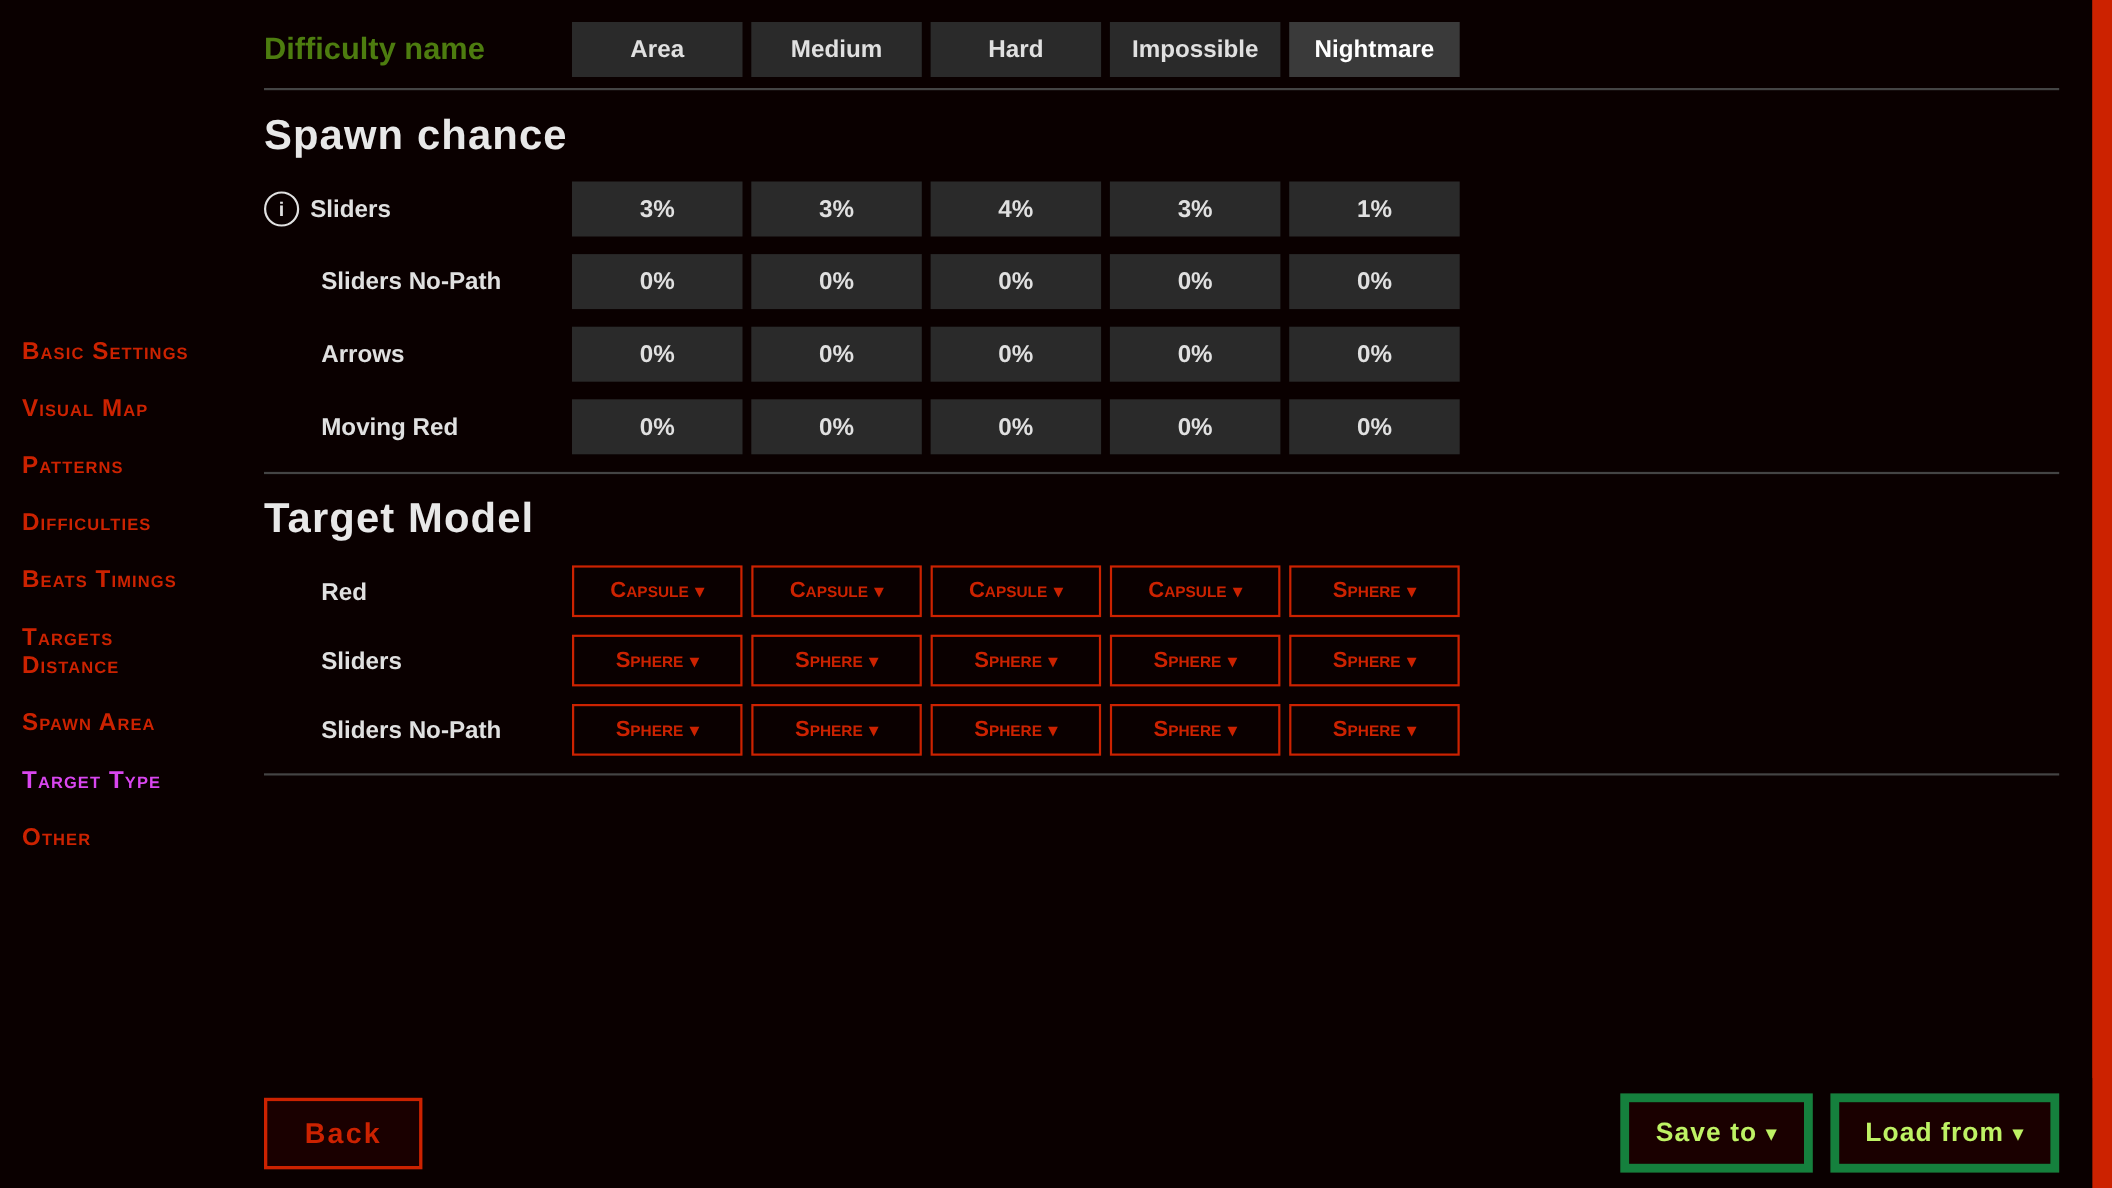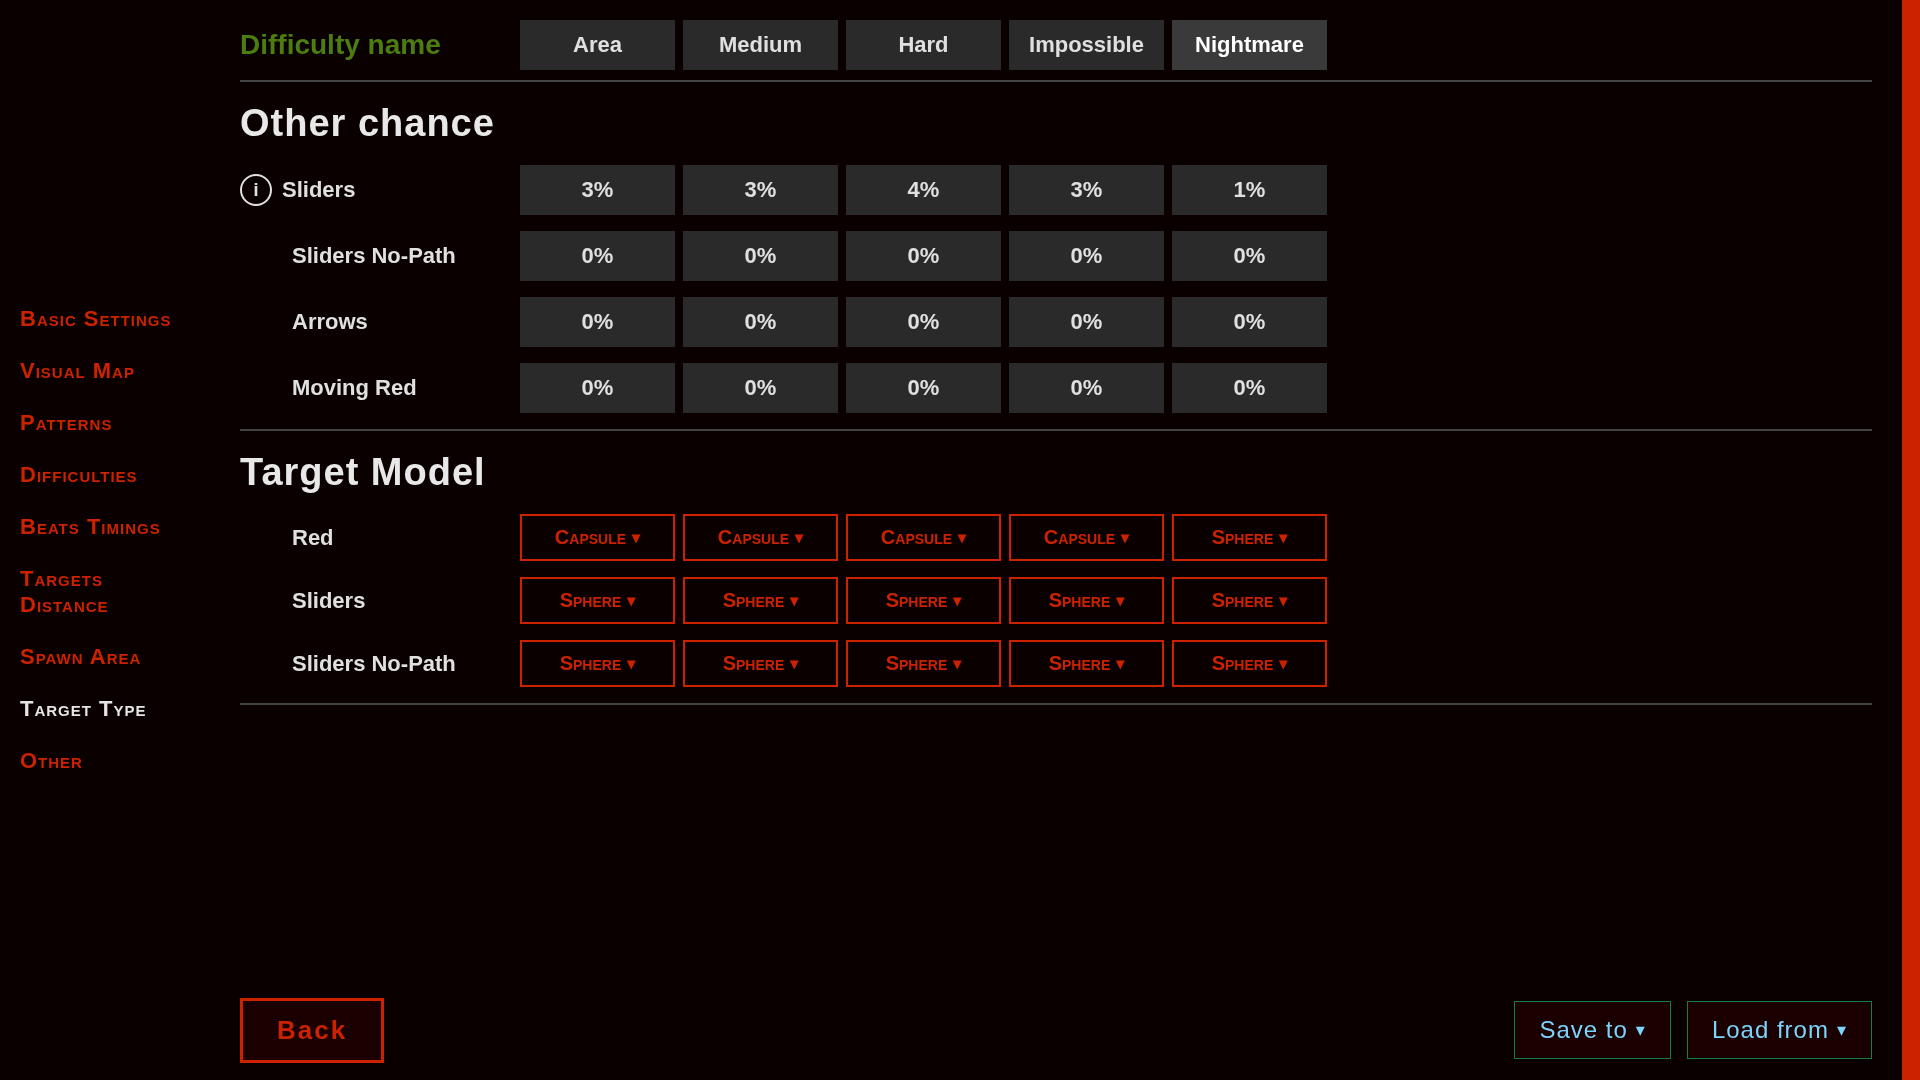--- a/index.html
+++ b/index.html
@@ -34,21 +34,21 @@
       font-size: 22px;
       font-weight: 900;
       text-transform: capitalize;
       cursor: pointer;
       color: #cc2200;
       letter-spacing: 1px;
       font-variant: small-caps;
     }
 
     .nav-item.active {
-      color: #e5e5e5;
+      color: #d946ef;
     }
 
     
     #right-bar {
       position: absolute;
       right: 0;
       top: 0;
       width: 18px;
       height: 1080px;
       background: #cc2200;
@@ -219,24 +219,24 @@
       letter-spacing: 2px;
     }
 
     .bottom-right-btns {
       display: flex;
       gap: 16px;
     }
 
     .action-btn {
       background: #1a0000;
-      border: 1px solid #15803d;
-      color: #7dd3fc;
+      border: 8px solid #15803d;
+      color: #bef264;
       font-size: 24px;
-      font-weight: 400;
+      font-weight: 700;
       padding: 14px 24px;
       cursor: pointer;
       font-family: inherit;
       display: flex;
       align-items: center;
       gap: 8px;
       letter-spacing: 1px;
     }
 
     .action-btn .chevron {
@@ -266,21 +266,21 @@
     <button class="diff-btn">Area</button>
         <button class="diff-btn">Medium</button>
         <button class="diff-btn">Hard</button>
         <button class="diff-btn">Impossible</button>
         <button class="diff-btn active">Nightmare</button>
       </div>
   </div>
 
   <hr class="section-divider">
 
-  <div class="section-title">Other chance</div>
+  <div class="section-title">Spawn chance</div>
   <div id="spawn-chance-rows">
   <div class="data-row">
         <div class="row-label">
           <div class="info-icon">i</div>
           <span>Sliders</span>
         </div>
         <div class="data-cells">
           <div class="data-cell">3%</div>
           <div class="data-cell">3%</div>
           <div class="data-cell">4%</div>

